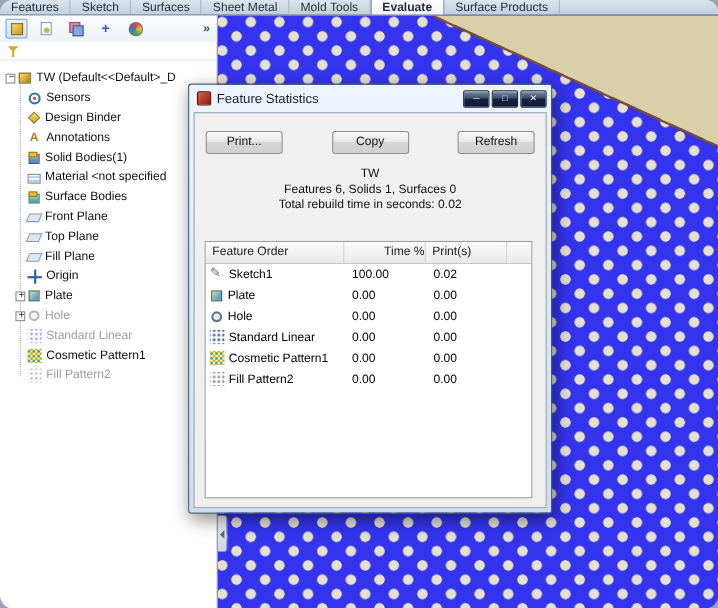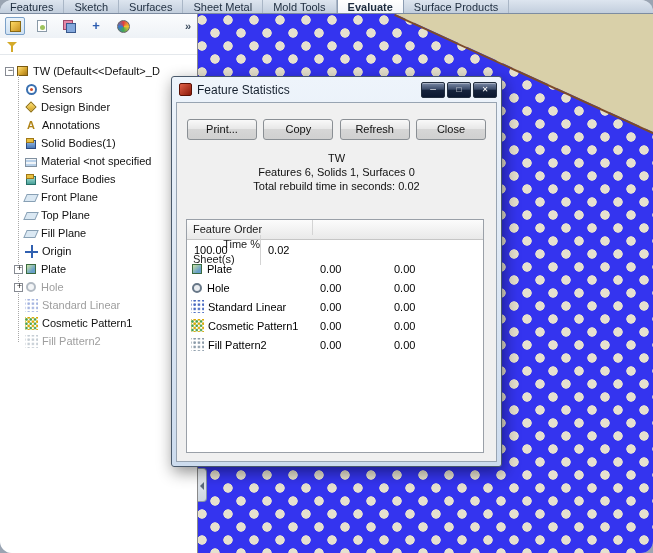--- a/index.html
+++ b/index.html
@@ -107,21 +107,21 @@
           background:linear-gradient(#7b8aa6,#3a4a68 45%,#16233c 50%,#0c1830);
           box-shadow:inset 0 1px 0 rgba(255,255,255,.35); }
   .dcontent { position:absolute; left:4px; right:4px; top:25px; bottom:4px; background:#f0f0f0;
               border:1px solid #98a4b2; overflow:hidden; }
   .btnrow { display:flex; justify-content:space-between; padding:16px 10px 0; }
   .pbtn { width:70px; height:21px; font-size:11px; color:#101010; text-align:center; line-height:19px;
           background:linear-gradient(#f9f9f9,#e8e8e8 45%,#d6d6d6 50%,#d0d0d0); border:1px solid #8a8f94; border-radius:3px; }
   .summary { text-align:center; font-size:11px; color:#101010; margin-top:11px; line-height:14px; }
   .stat-table { position:absolute; left:9px; right:12px; top:116px; bottom:8px; background:#fff;
                 border:1px solid #9aa0a8; font-size:11px; overflow:hidden; }
-  .thead { display:flex; height:20px; background:linear-gradient(#fcfcfc,#e9e9e9); border-bottom:1px solid #c6c6c6;flex-direction:column; }
+  .thead { display:flex; height:20px; background:linear-gradient(#fcfcfc,#e9e9e9); border-bottom:1px solid #c6c6c6; }
   .th { padding:3px 0 0 6px; color:#202020; border-right:1px solid #d4d4d4; }
   .c1 { width:126px; } .c2 { width:74px;text-align:right; } .c3 { width:74px; } .c4 { flex:1; border-right:none; }
   .trw { display:flex; height:19px; align-items:center; }
   .td1 { width:126px; display:flex; align-items:center; gap:4px; padding-left:4px; overflow:hidden; white-space:nowrap; }
   .td2 { width:74px; padding-left:7px; } .td3 { width:74px; padding-left:7px; }
 </style>
 </head>
 <body>
 
 <div class="screen">
@@ -265,35 +265,38 @@
         <span class="wbtn">─</span>
         <span class="wbtn">□</span>
         <span class="wbtn">✕</span>
       </span>
     </div>
     <div class="dcontent">
       <div class="btnrow">
         <div class="pbtn">Print...</div>
         <div class="pbtn">Copy</div>
         <div class="pbtn">Refresh</div>
-        <div class="pbtn">Close</div>
       </div>
       <div class="summary">
         <div>TW</div>
         <div>Features 6, Solids 1, Surfaces 0</div>
         <div>Total rebuild time in seconds: 0.02</div>
       </div>
       <div class="stat-table">
         <div class="thead">
           <span class="th c1">Feature Order</span>
           <span class="th c2">Time %</span>
-          <span class="th c3">Sheet(s)</span>
+          <span class="th c3">Print(s)</span>
           <span class="th c4"></span>
         </div>
         <div class="trw">
+          <span class="td1">
+              <span class="ic i-sketch"></span>
+              <span>Sketch1</span>
+            </span>
           <span class="td2">100.00</span>
           <span class="td3">0.02</span>
         </div>
         <div class="trw">
           <span class="td1">
               <span class="ic i-plate"></span>
               <span>Plate</span>
             </span>
           <span class="td2">0.00</span>
           <span class="td3">0.00</span>

